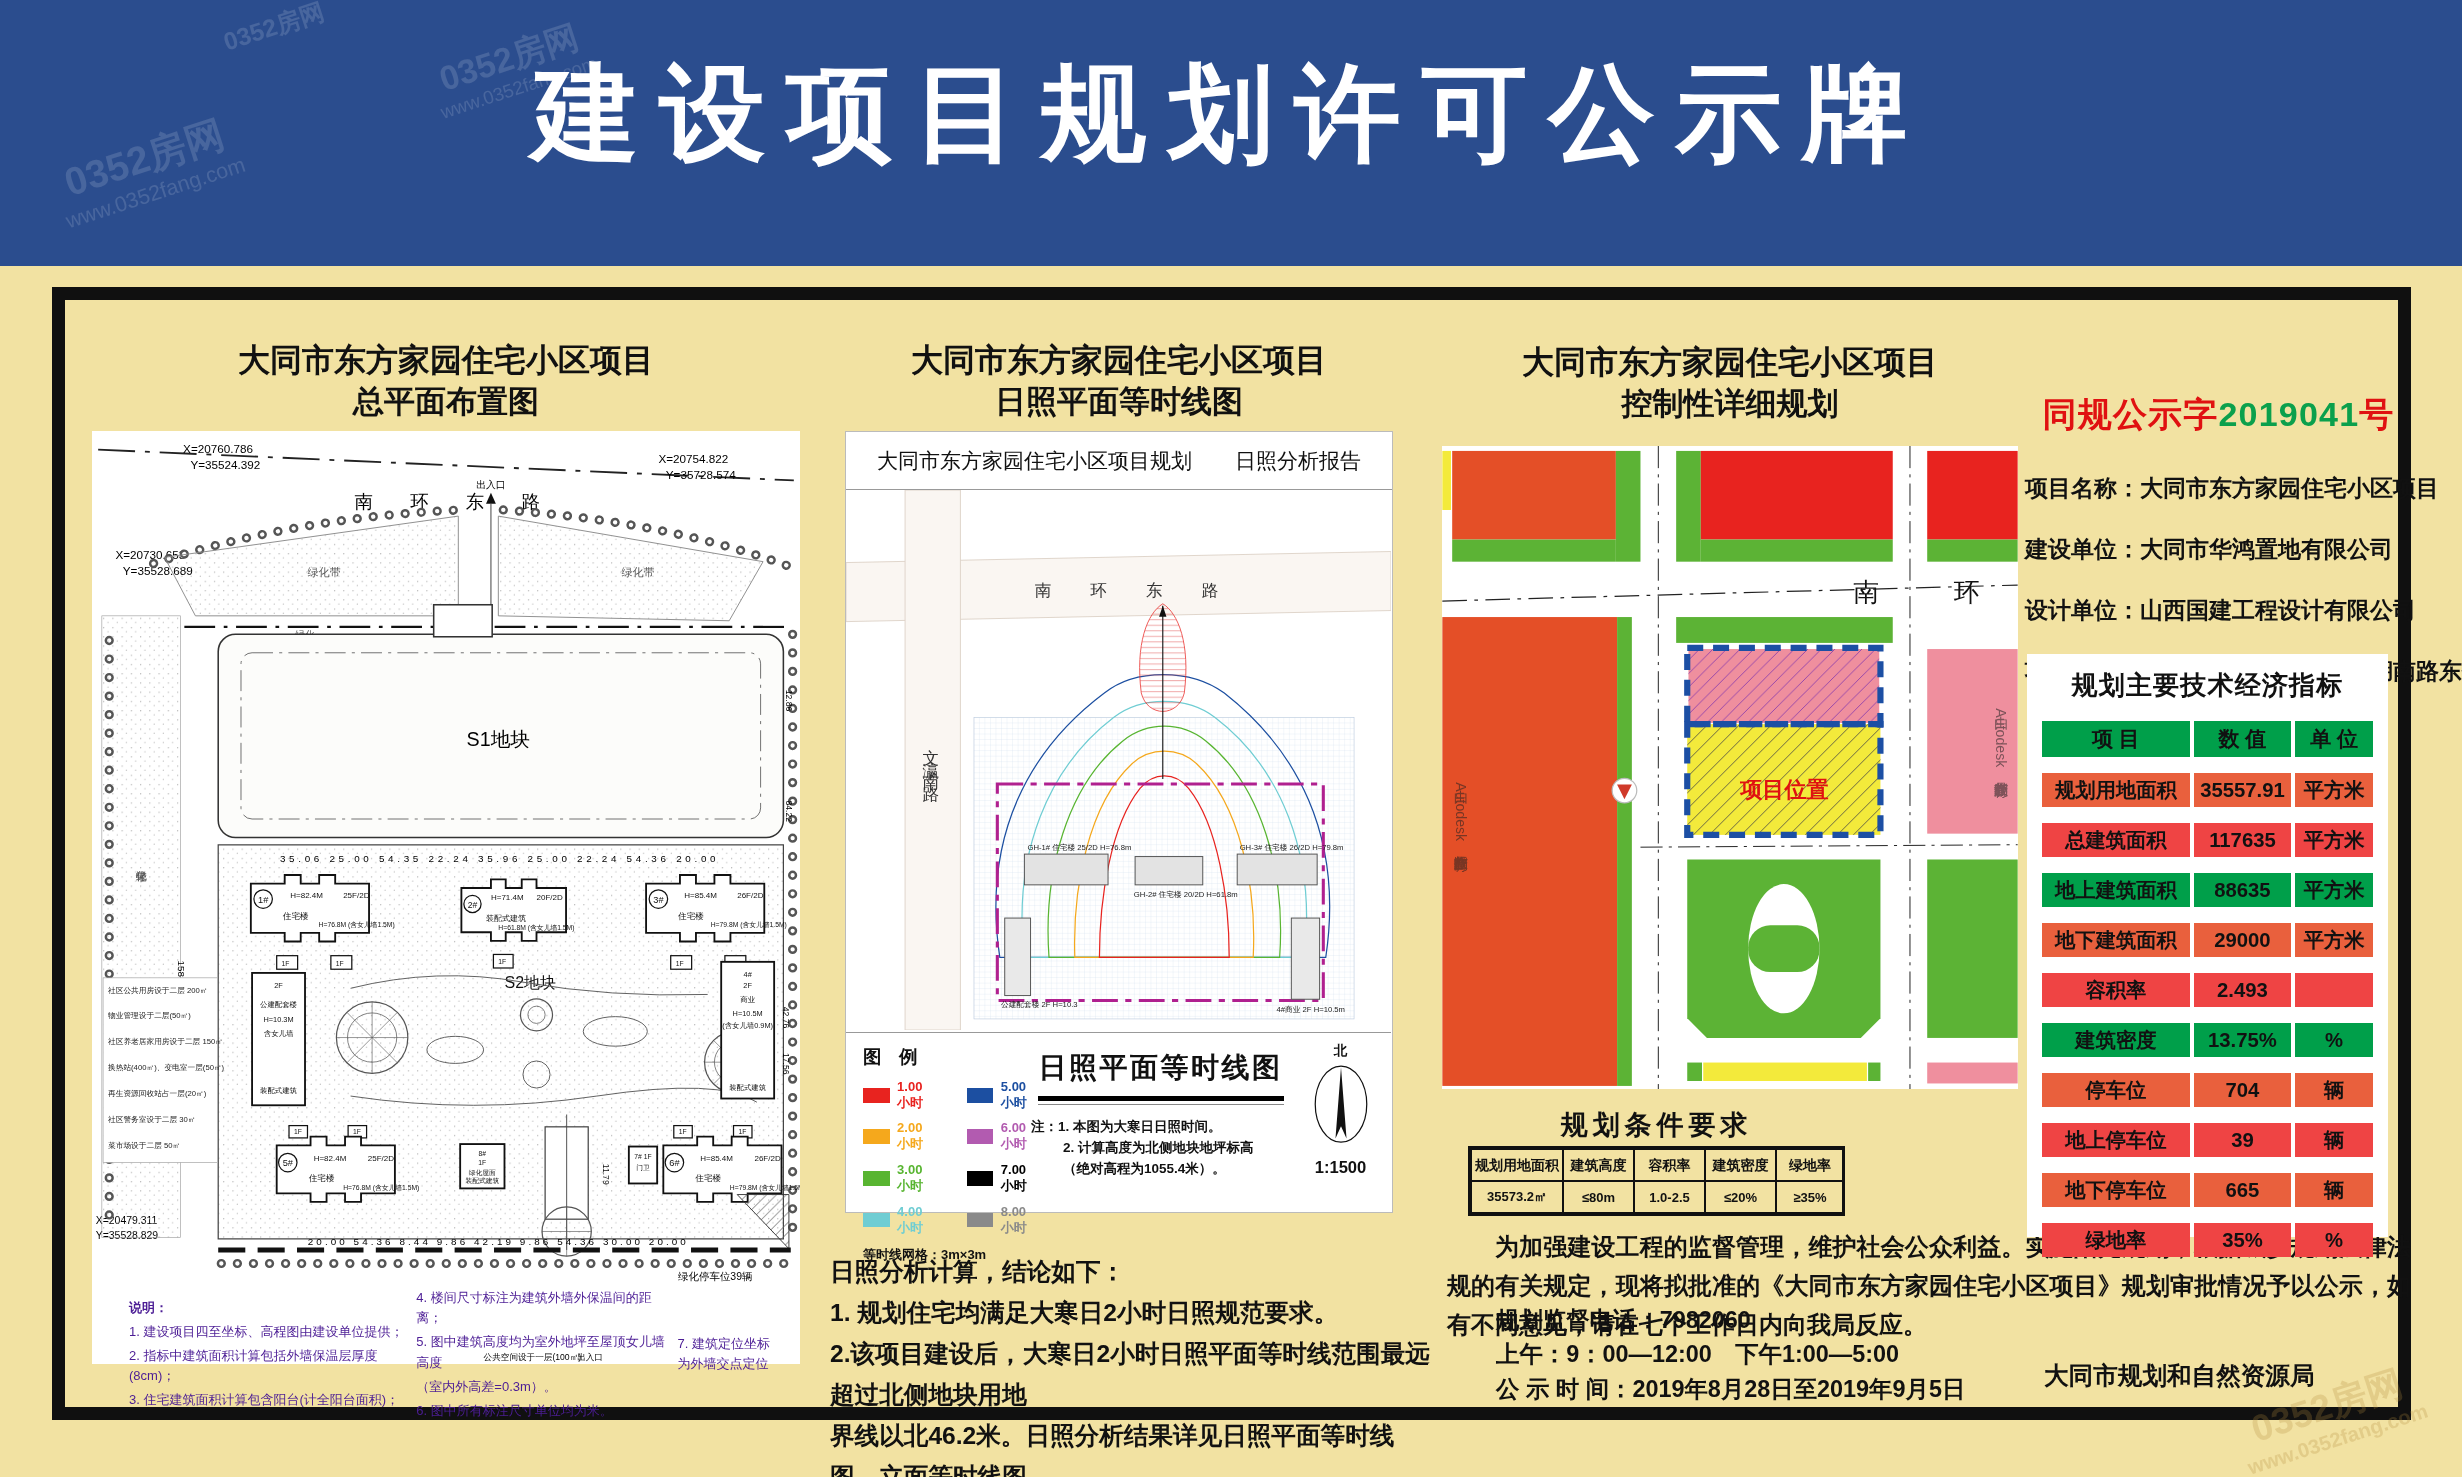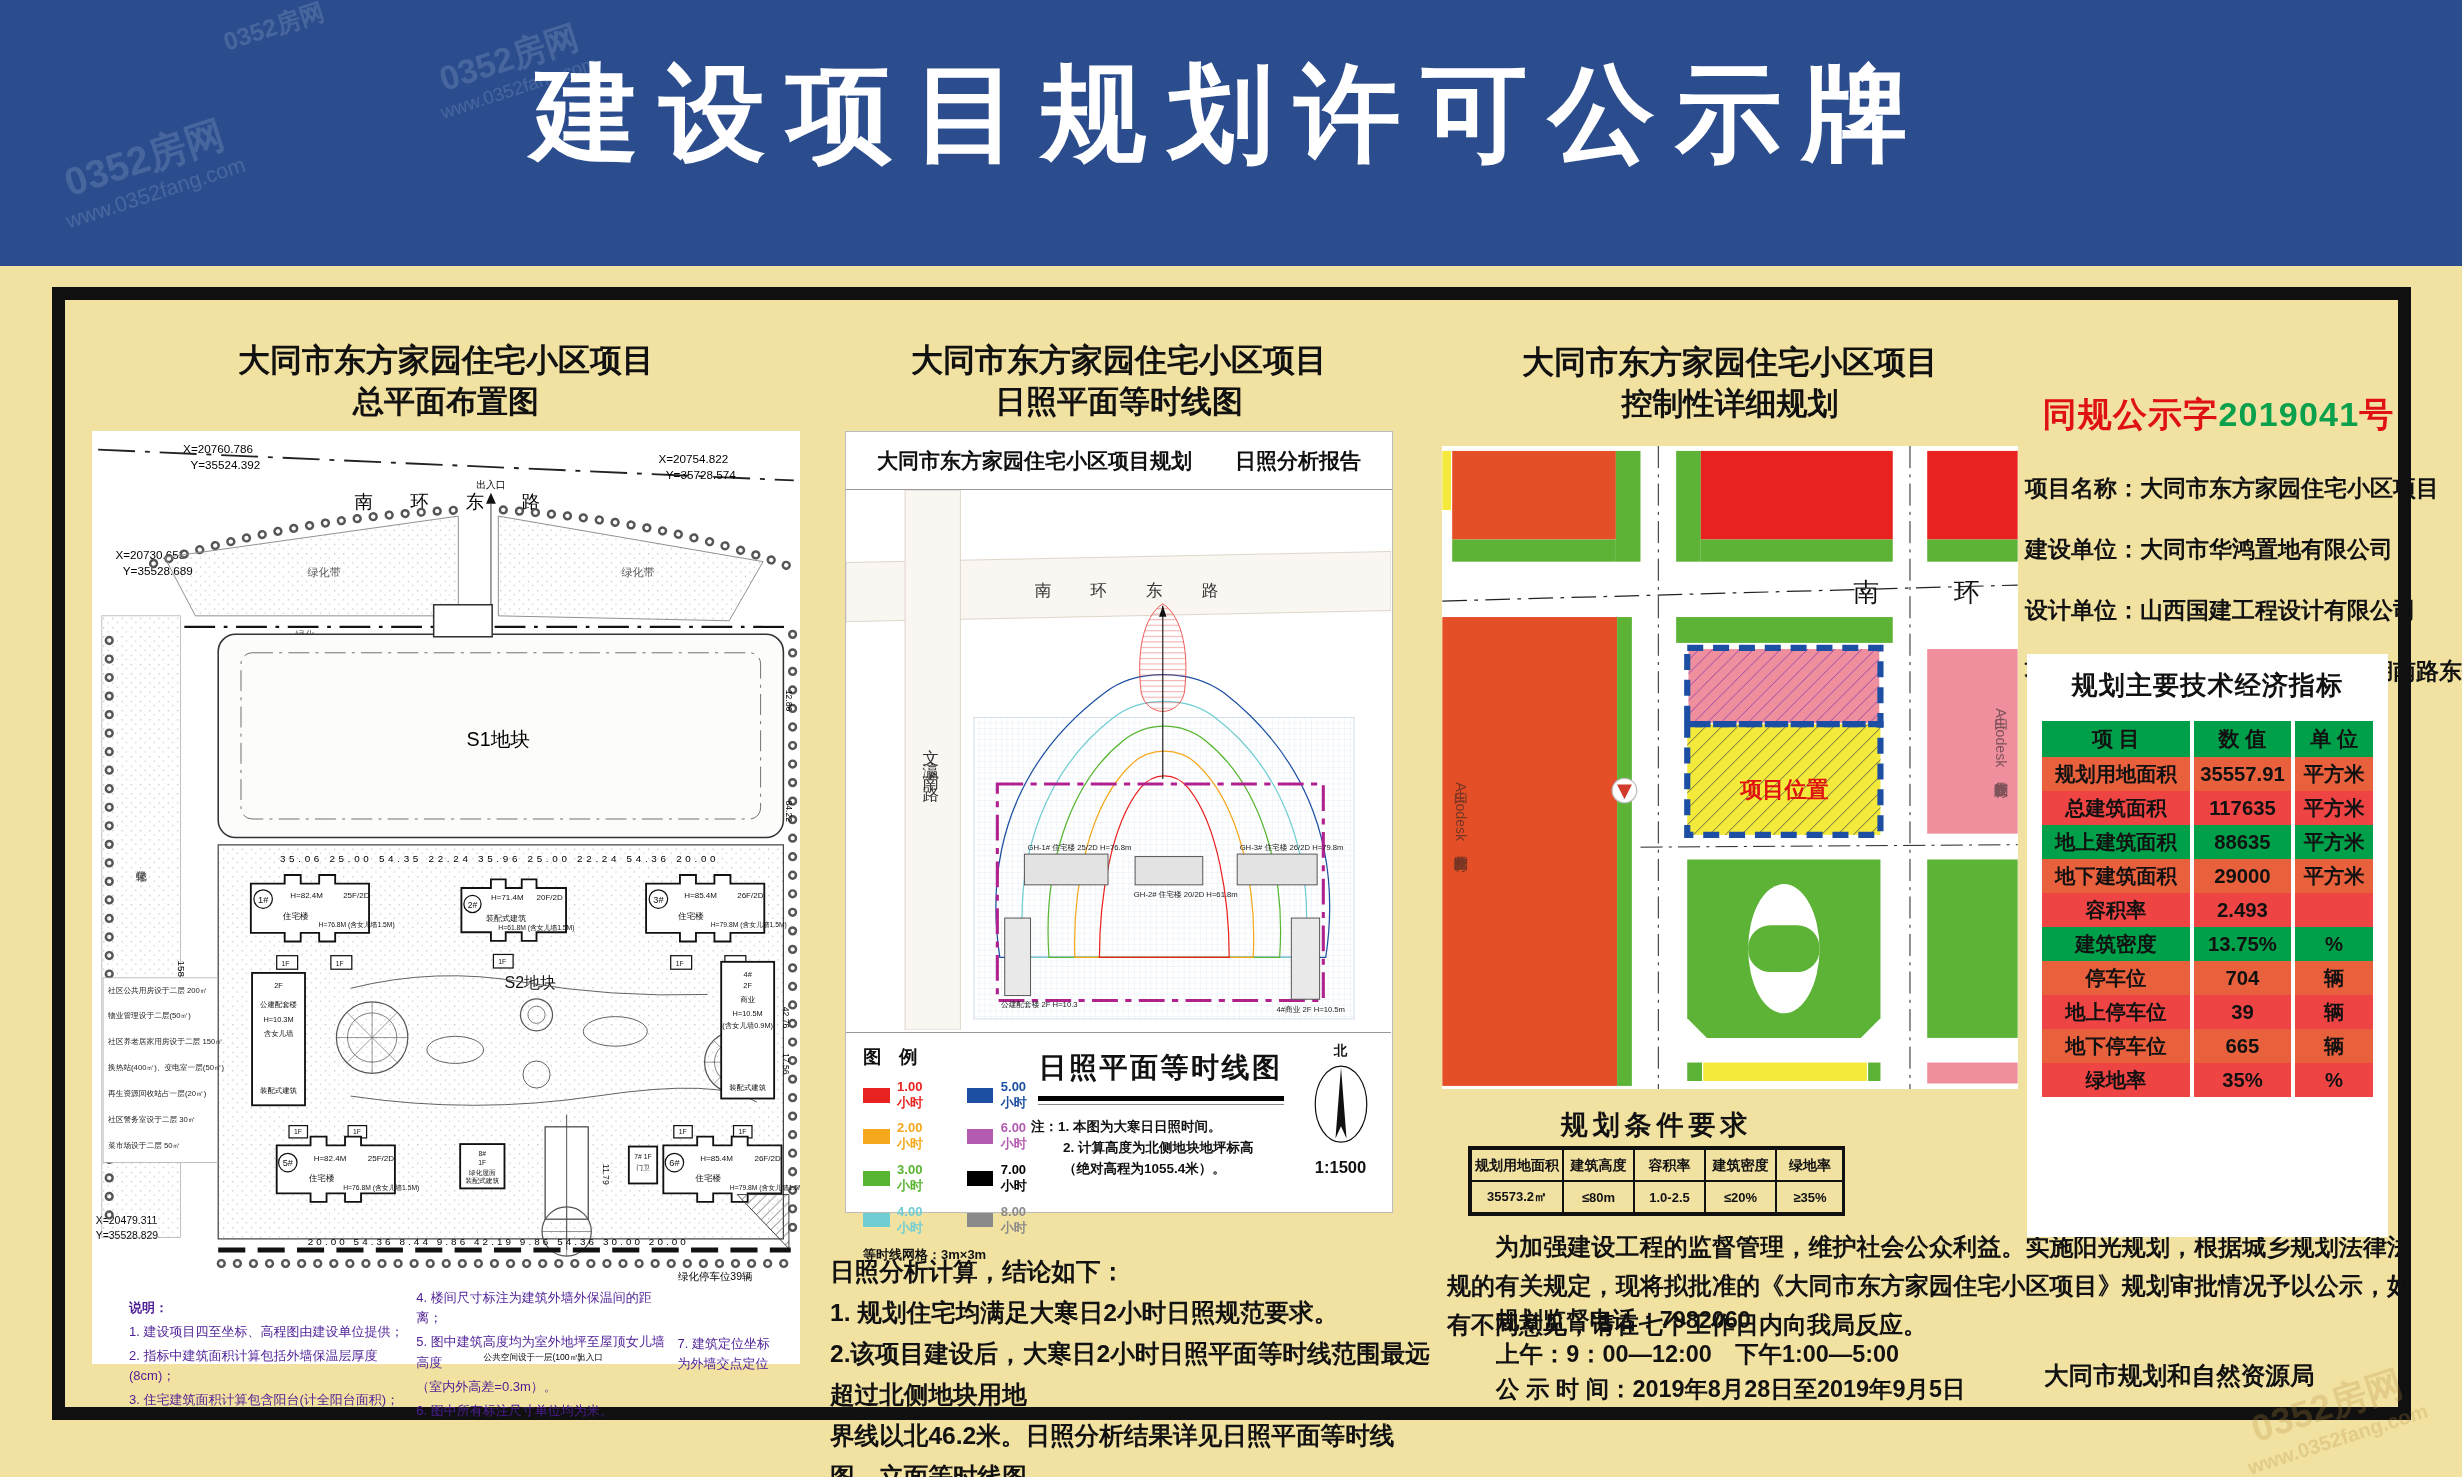--- a/index.html
+++ b/index.html
@@ -28,21 +28,21 @@
   .st-mid{left:845px;top:340px;width:548px;}
   .st-right{left:1442px;top:342px;width:576px;}
   
   .panel{position:absolute;background:#fff;}
   .p-left{left:92px;top:431px;width:708px;height:933px;}
   .p-mid{left:845px;top:431px;width:548px;height:782px;border:1.2px solid #bbb;box-sizing:border-box;}
   .p-rightmap{left:1442px;top:446px;width:576px;height:643px;}
   .p-info{left:2027px;top:654px;width:361px;height:583px;}
   
   .report-bar{position:absolute;left:0;top:0;width:100%;height:57px;border-bottom:1.8px solid #999;
-      display:flex;align-items:center;justify-content:center;gap:43px;font-size:21px;font-weight:700;}
+      display:flex;align-items:center;justify-content:center;gap:43px;font-size:21px;font-weight:400;}
   .mid-map{position:absolute;left:0;top:58px;width:545px;height:540px;}
   .legend-strip{position:absolute;left:0;top:600px;width:545px;height:179px;border-top:1.2px solid #999;
       display:flex;}
   .leg-left{width:185px;padding:11px 0 0 17px;box-sizing:border-box;}
   .leg-title{font-size:18.5px;font-weight:700;letter-spacing:6.2px;margin-bottom:9.8px;}
   .leg-grid{display:flex;gap:32px;}
   .leg-col{display:flex;flex-direction:column;gap:8.6px;}
   .leg-item{display:flex;align-items:center;gap:7.4px;font-size:13px;font-weight:700;}
   .leg-item .sw{width:39px;height:14.8px;display:inline-block;}
   .lg1 .sw{background:#e8231f}.lg1{color:#e8231f}
@@ -79,21 +79,21 @@
   .line-period{position:absolute;left:1496px;top:1373px;font-size:23.4px;font-weight:700;}
   .agency{position:absolute;left:2044px;top:1359px;font-size:24.6px;font-weight:700;}
   
   .permit{position:absolute;left:2025px;top:392px;width:387px;font-size:34px;font-weight:900;
       letter-spacing:1.2px;white-space:nowrap;text-align:center;}
   .permit .red{color:#e01111;} .permit .green{color:#0ba04c;}
   .info-rows{position:absolute;left:2025px;top:473px;width:394px;}
   .info-row{font-size:23px;font-weight:900;margin-bottom:30px;white-space:nowrap;}
   .itable-title{text-align:center;font-size:26px;font-weight:900;padding-top:13.5px;letter-spacing:1.2px;}
   .itable{margin:18.5px auto 0 auto;width:331px;}
-  .ind-row{display:flex;gap:3.7px;margin-bottom:0;}
+  .ind-row{display:flex;gap:3.7px;margin-bottom:16px;}
   .ind-row .c{display:flex;align-items:center;justify-content:center;font-size:20.3px;font-weight:700;
       height:34px;box-sizing:border-box;}
   .ind-row .item{width:148px;} .ind-row .val{width:98px;} .ind-row .unit{width:78px;}
   .tone-green  .c{background:#009f4a;}
   .tone-blue   .c{background:#ef4444;}
   .tone-orange .c{background:#e9603d;}
   .ind-header .c{background:#009f4a;height:36px;font-size:21px;font-weight:900;}
   
   .concl{position:absolute;left:830px;top:1251px;width:603px;font-size:24.6px;font-weight:900;line-height:41px;}
   

